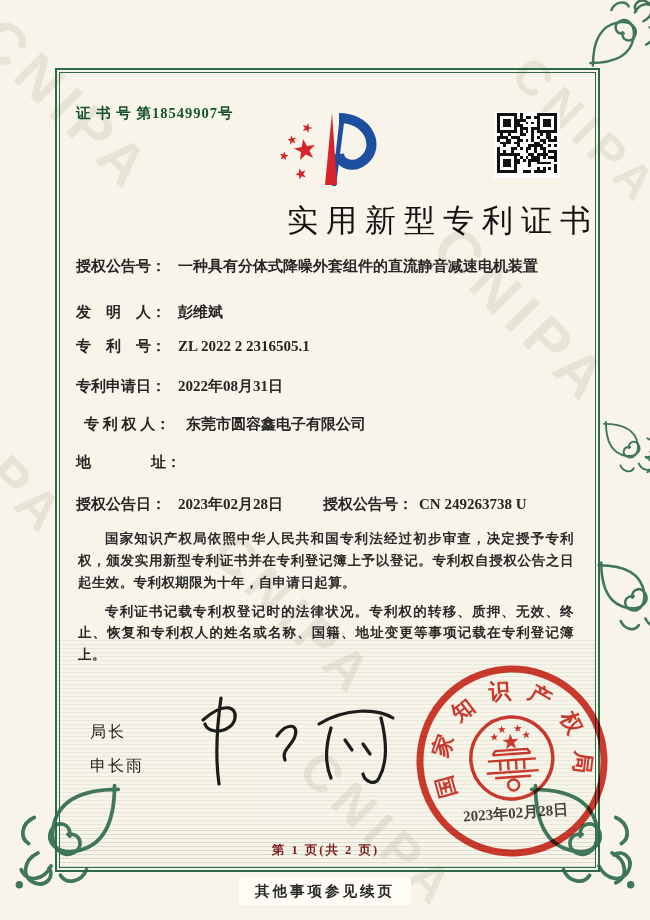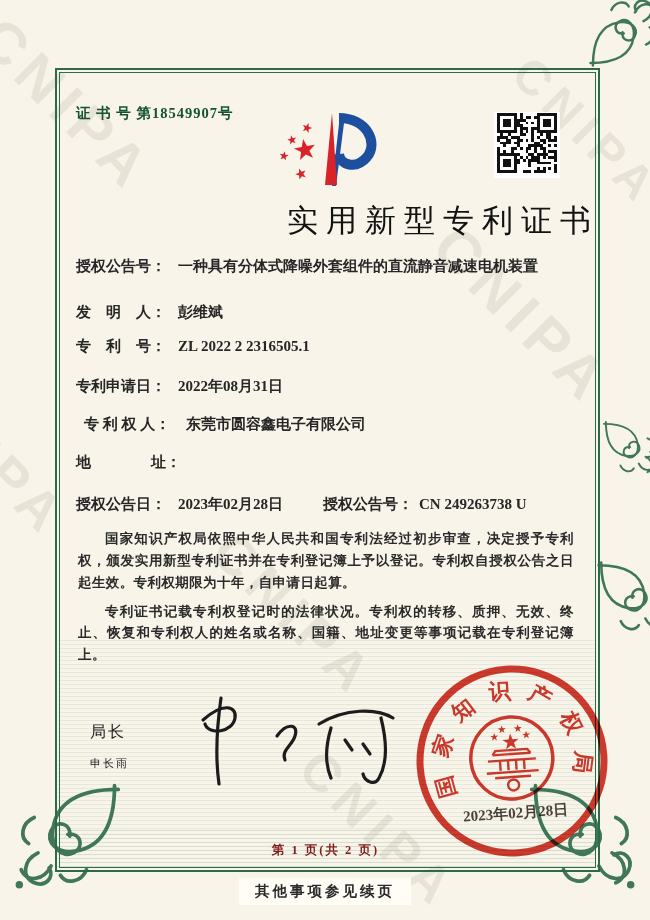--- a/index.html
+++ b/index.html
@@ -35,21 +35,21 @@
   .frow{position:absolute;left:0;display:flex;white-space:pre;line-height:20px;}
   .frow .lab{min-width:96px;}
   .frow .val{margin-left:6px;}
   .pair2{position:absolute;left:247px;top:0;display:flex;white-space:pre;}
   
   .bodytext{position:absolute;left:78px;top:528px;width:496px;font-size:13.5px;
             line-height:1.62;color:#2a2a2a;text-align:justify;font-weight:600;}
   .bodytext p{margin:0 0 7px 0;text-indent:2em;letter-spacing:.4px;}
   
   .sig-role{position:absolute;left:90px;top:722px;font-size:16px;color:#222;letter-spacing:2px;}
-  .sig-name{position:absolute;left:90px;top:756px;font-size:11px;color:#222;letter-spacing:2px;text-align:center;}
+  .sig-name{position:absolute;left:90px;top:756px;font-size:16px;color:#222;letter-spacing:2px;text-align:center;}
   .sig-script{position:absolute;left:185px;top:686px;}
   
   .seal{position:absolute;left:412px;top:661px;transform:rotate(-4deg);
         mix-blend-mode:multiply;opacity:.95;z-index:3;}
   
   .pageinfo{position:absolute;left:55px;top:842px;width:541px;text-align:center;
             font-size:12.5px;font-weight:600;color:#7f1d1d;letter-spacing:2px;}
   .contnote{position:absolute;left:50%;top:878px;transform:translateX(-50%);
             background:#fffdf5;padding:4px 16px;font-size:14.5px;font-weight:600;
             color:#2a2a2a;letter-spacing:3px;white-space:nowrap;}

